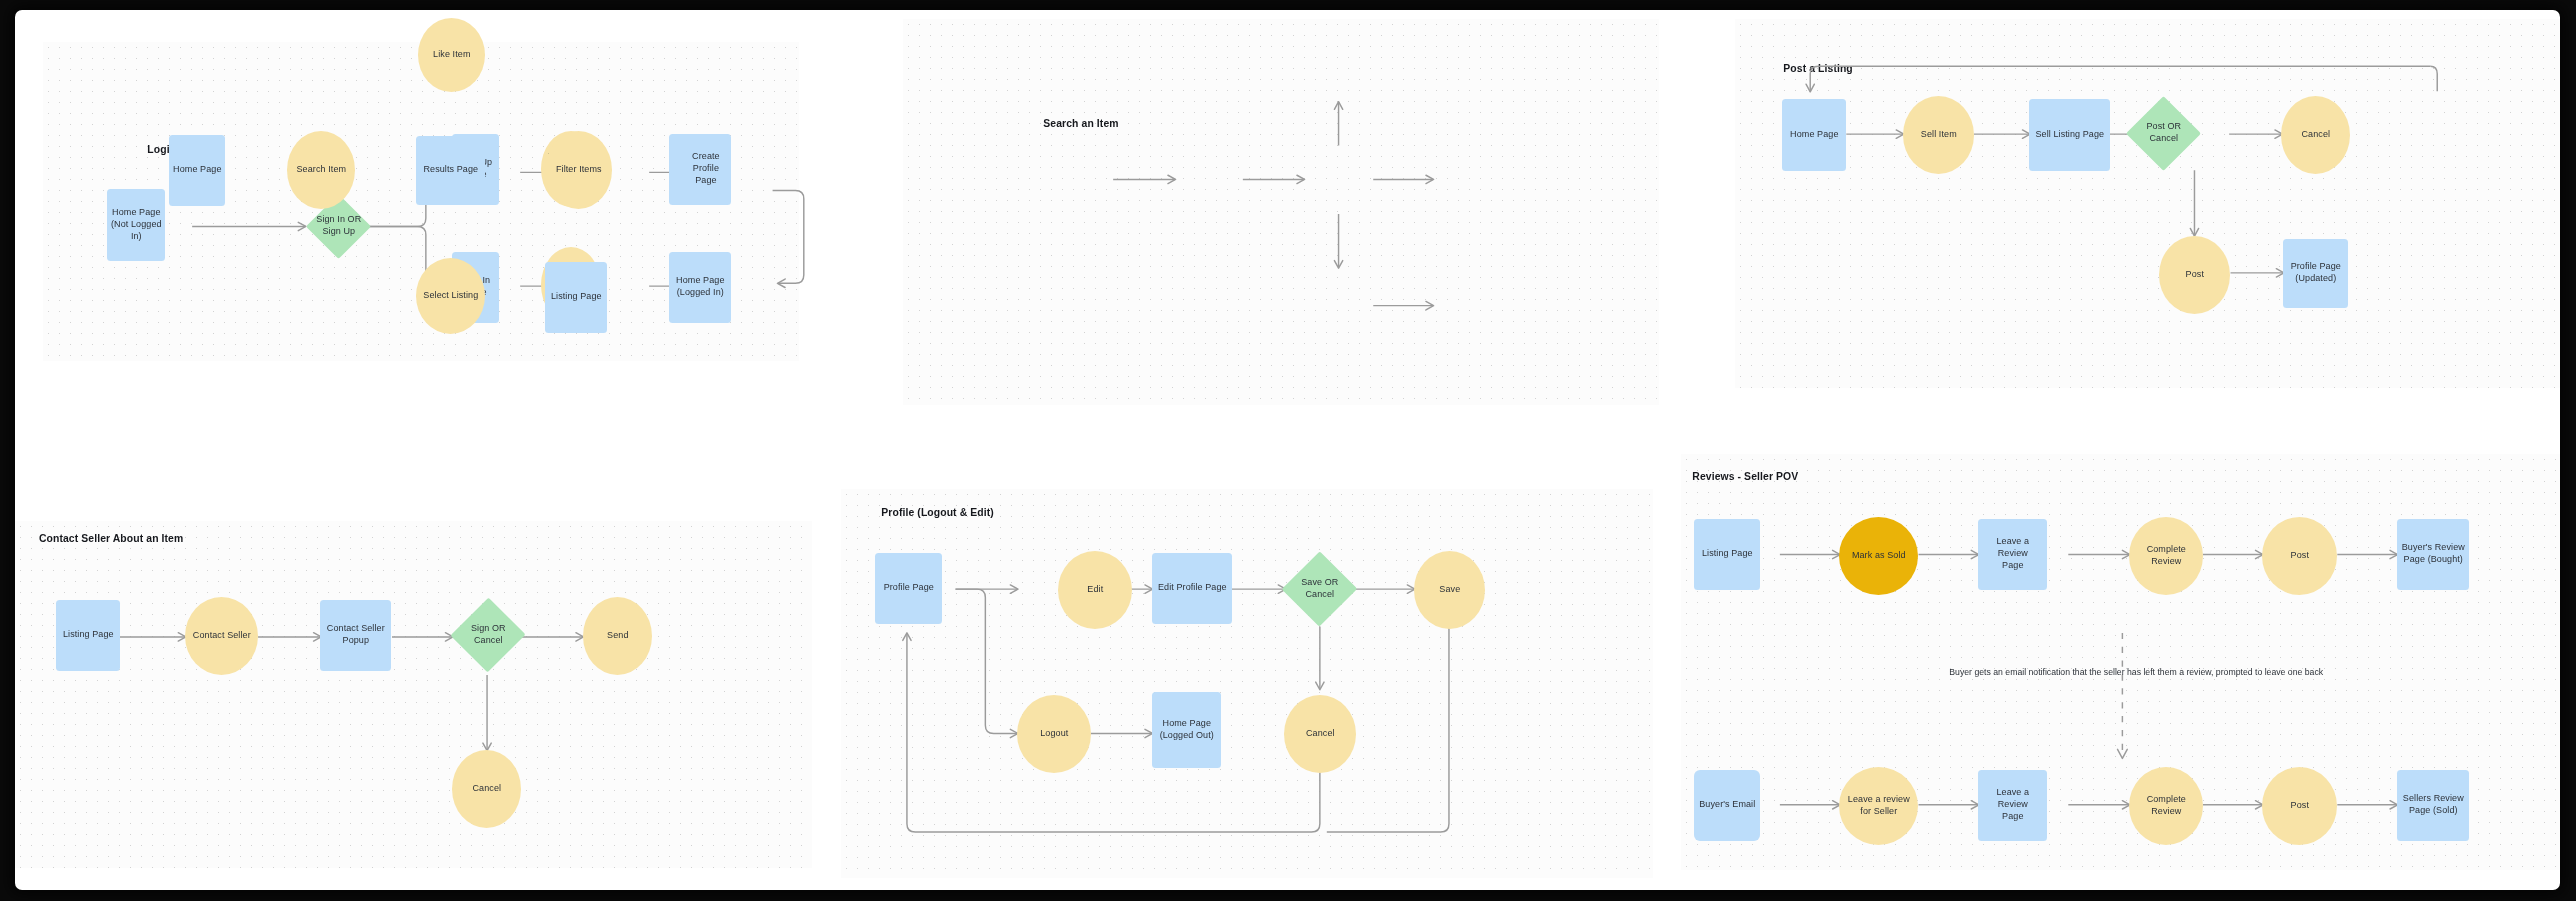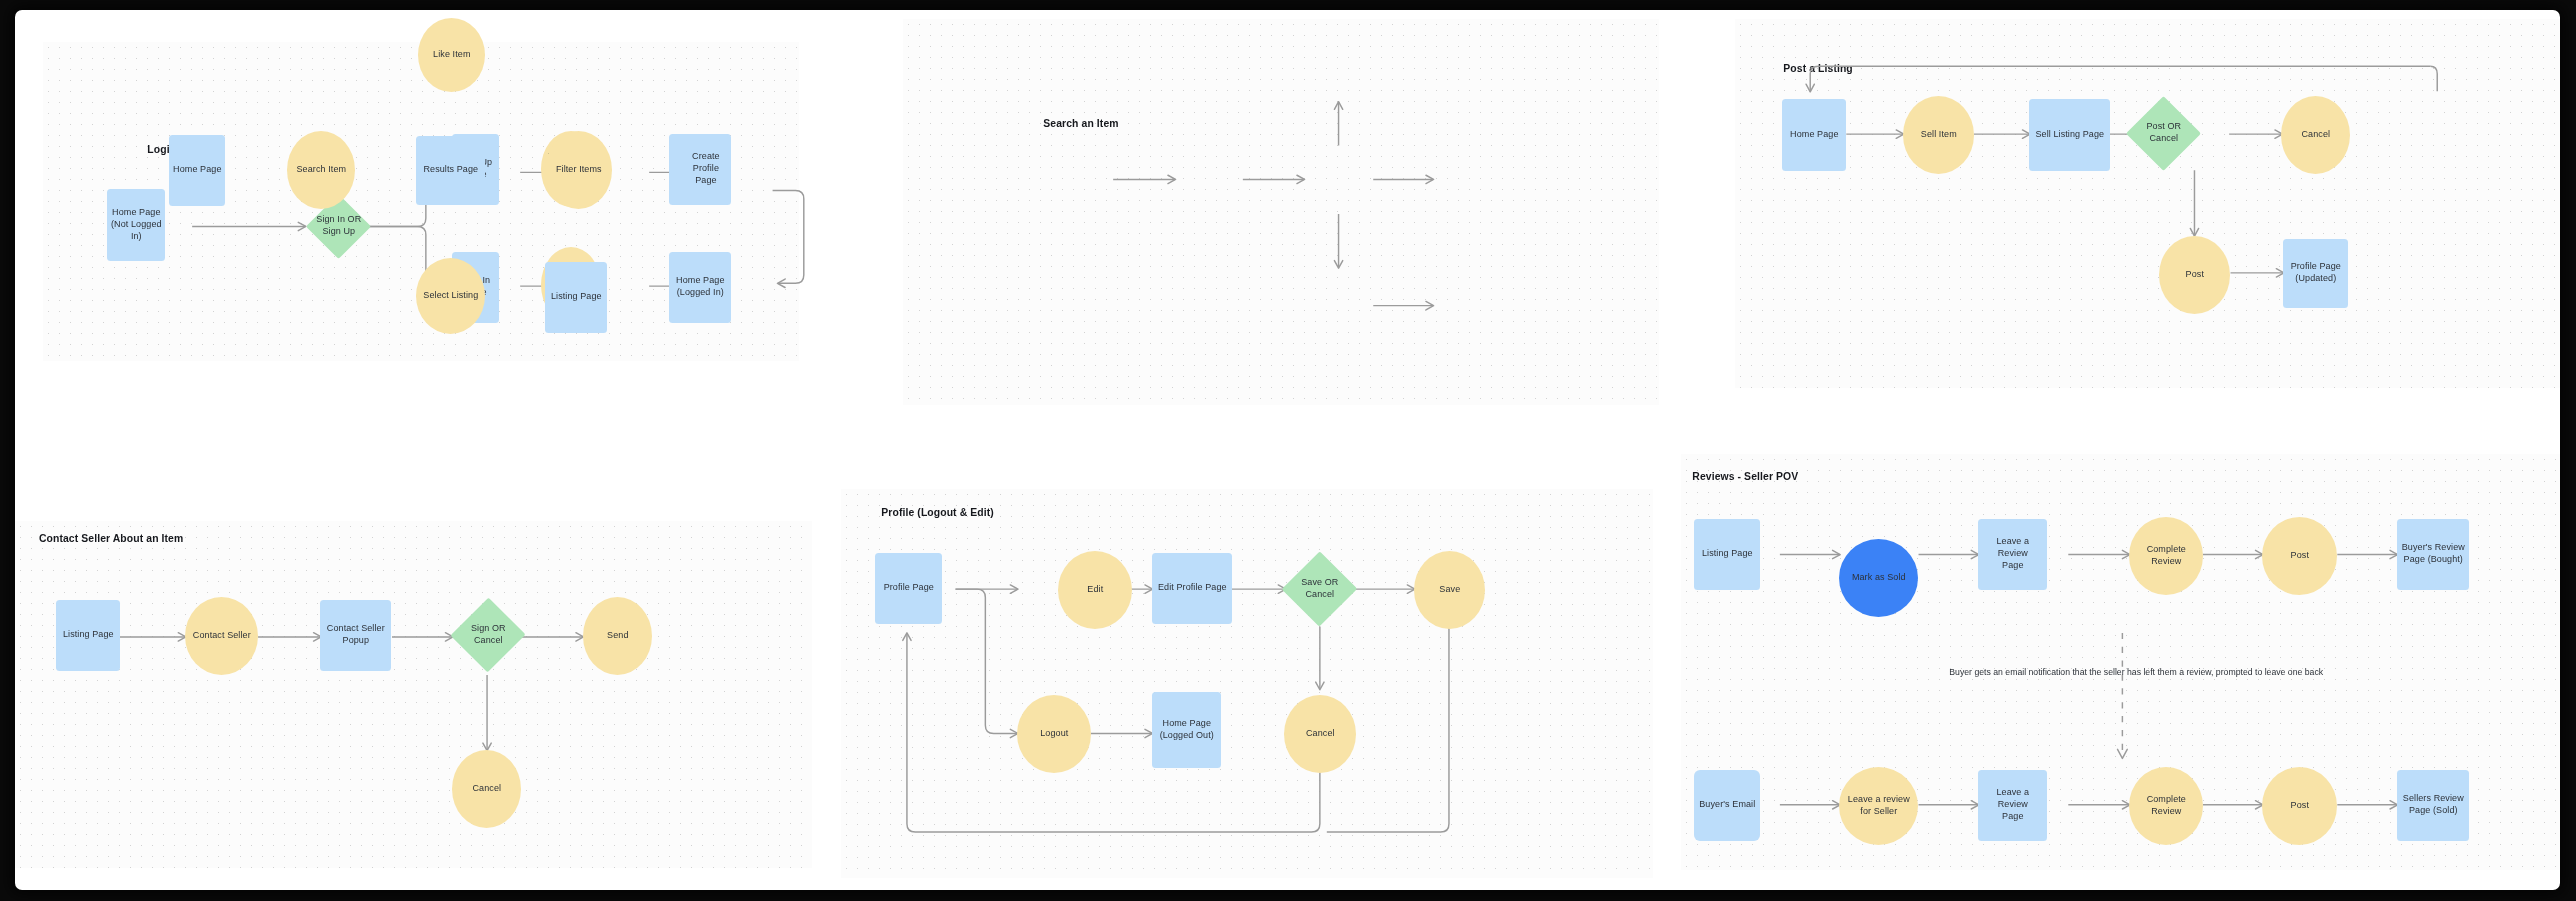--- a/index.html
+++ b/index.html
@@ -336,21 +336,21 @@
     <line x1="558" y1="506" x2="646" y2="506"></line>
     <path class="head" d="M 636 500 L 647 506 L 636 512"></path>
     <line x1="752" y1="506" x2="838" y2="506"></line>
     <path class="head" d="M 828 500 L 839 506 L 828 512"></path>
     <line x1="946" y1="506" x2="1032" y2="506"></line>
     <path class="head" d="M 1022 500 L 1033 506 L 1022 512"></path>
   </svg>
 
   <div class="node rect" style="left:1679px;top:509px;width:66px;height:71px;background:#bcddfa;">Listing Page</div>
 
-  <div class="node ellipse" style="left:1824px;top:529px;width:79px;height:78px;background:#3b82f6;text-align:right;">Mark as Sold</div>
+  <div class="node ellipse" style="left:1824px;top:507px;width:79px;height:78px;background:#eab308;text-align:right;">Mark as Sold</div>
 
   <div class="node rect" style="left:1963px;top:509px;width:69px;height:71px;background:#bcddfa;">Leave a Review
 Page</div>
 
   <div class="node ellipse" style="left:2114px;top:507px;width:74px;height:78px;background:#f8e3a7;">Complete
 Review</div>
 
   <div class="node ellipse" style="left:2247px;top:507px;width:75px;height:78px;background:#f8e3a7;">Post</div>
 
   <div class="node rect" style="left:2382px;top:509px;width:72px;height:71px;background:#bcddfa;">Buyer's Review

